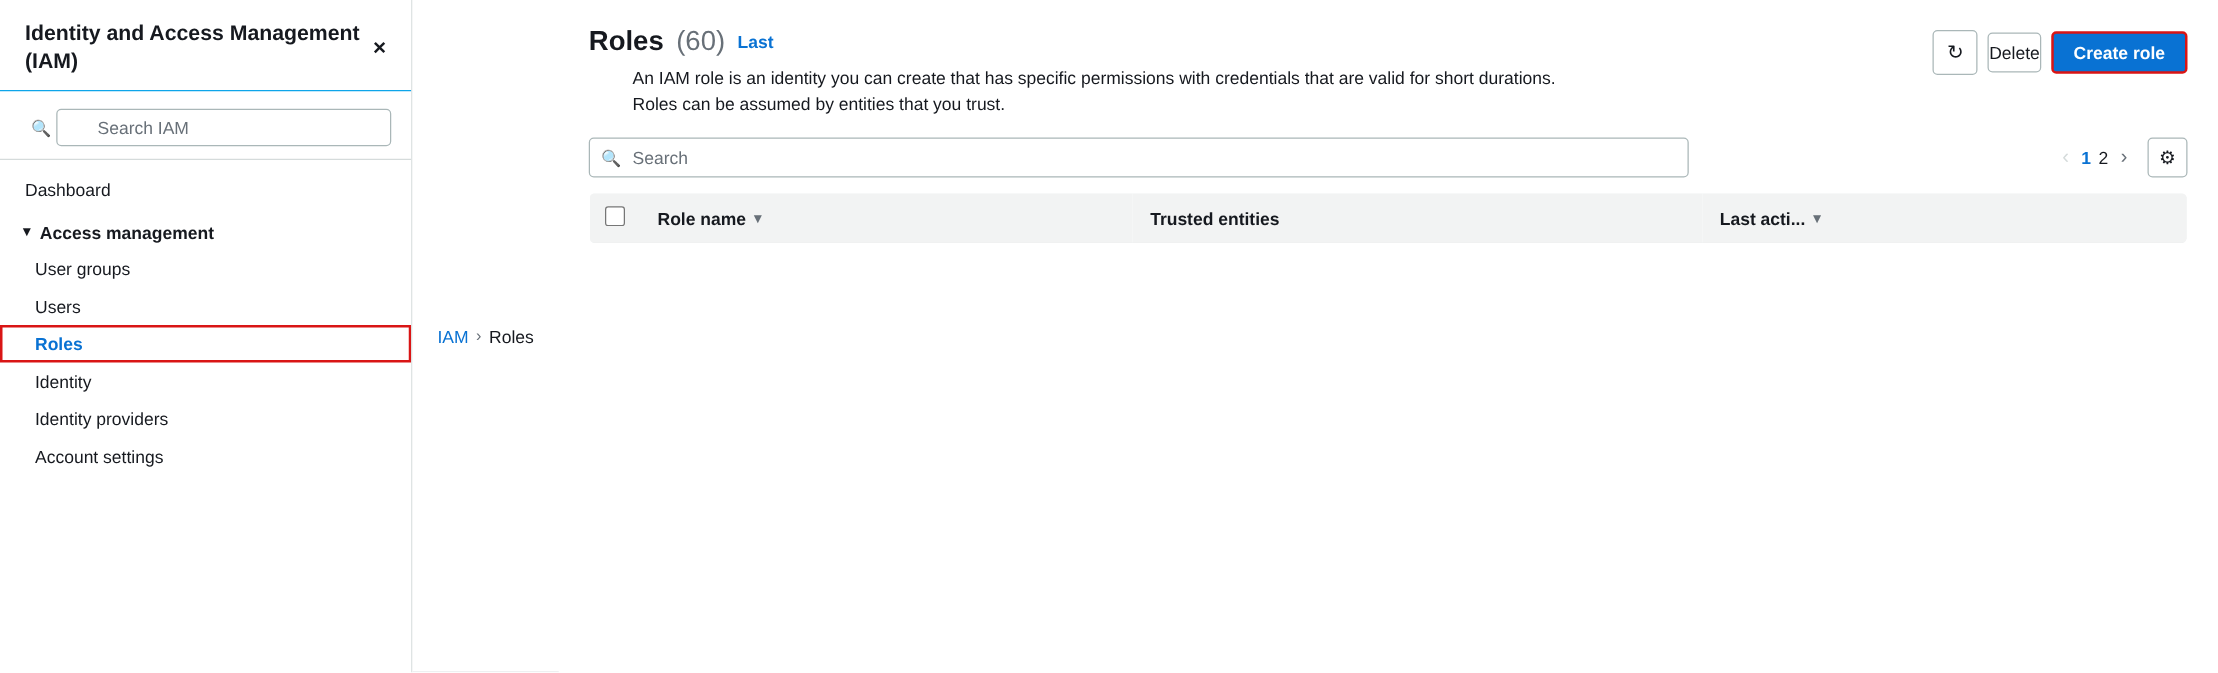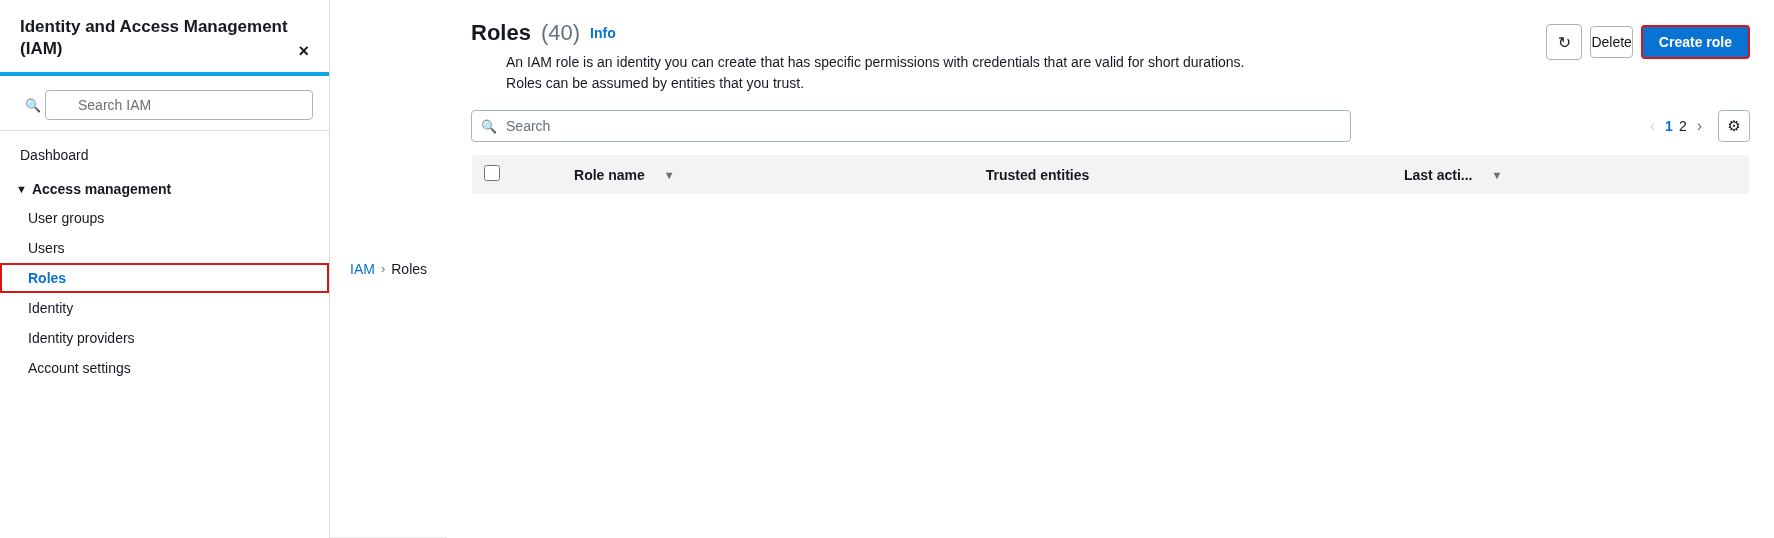--- a/index.html
+++ b/index.html
@@ -22,22 +22,22 @@
       flex-direction: column;
       background: #fff;
       height: 538px;
       overflow: hidden;
     }
 
     .sidebar-header {
       padding: 16px 20px 12px 20px;
       display: flex;
       justify-content: space-between;
-      align-items: flex-end;
-      border-bottom: 4px solid #0ea5e9;
+      align-items: center;
+      border-bottom: 1px solid #0ea5e9;
     }
 
     .sidebar-title {
       font-size: 17px;
       font-weight: 700;
       color: #16191f;
       line-height: 1.3;
     }
 
     .sidebar-close-btn {
@@ -360,22 +360,21 @@
     }
 
     .data-table th.checkbox-col {
       width: 36px;
       padding: 10px 12px;
     }
 
     .data-table th .col-header {
       display: flex;
       align-items: center;
-      gap: 19px;
-      margin-left: 48px;
+      gap: 4px;
     }
 
     .sort-icon {
       color: #687078;
       font-size: 11px;
     }
 
     .checkbox-input {
       width: 16px;
       height: 16px;
@@ -437,22 +436,22 @@
     <span class="breadcrumb-sep">›</span>
     <span class="breadcrumb-current">Roles</span>
   </div>
 
   <div class="content-area">
 
     <div class="page-header">
       <div class="page-header-left">
         <div class="page-title-row">
           <span class="page-title-text">Roles</span>
-          <span class="page-count">(40)</span>
-          <a class="info-link">Info</a>
+          <span class="page-count">(60)</span>
+          <a class="info-link">Last</a>
         </div>
         <p class="page-description">An IAM role is an identity you can create that has specific permissions with credentials that are valid for short durations. Roles can be assumed by entities that you trust.</p>
       </div>
       <div class="page-header-actions">
         <button class="btn-icon">
           <span>↻</span>
         </button>
         <button class="btn-secondary">Delete</button>
         <button class="btn-primary">Create role</button>
       </div>

